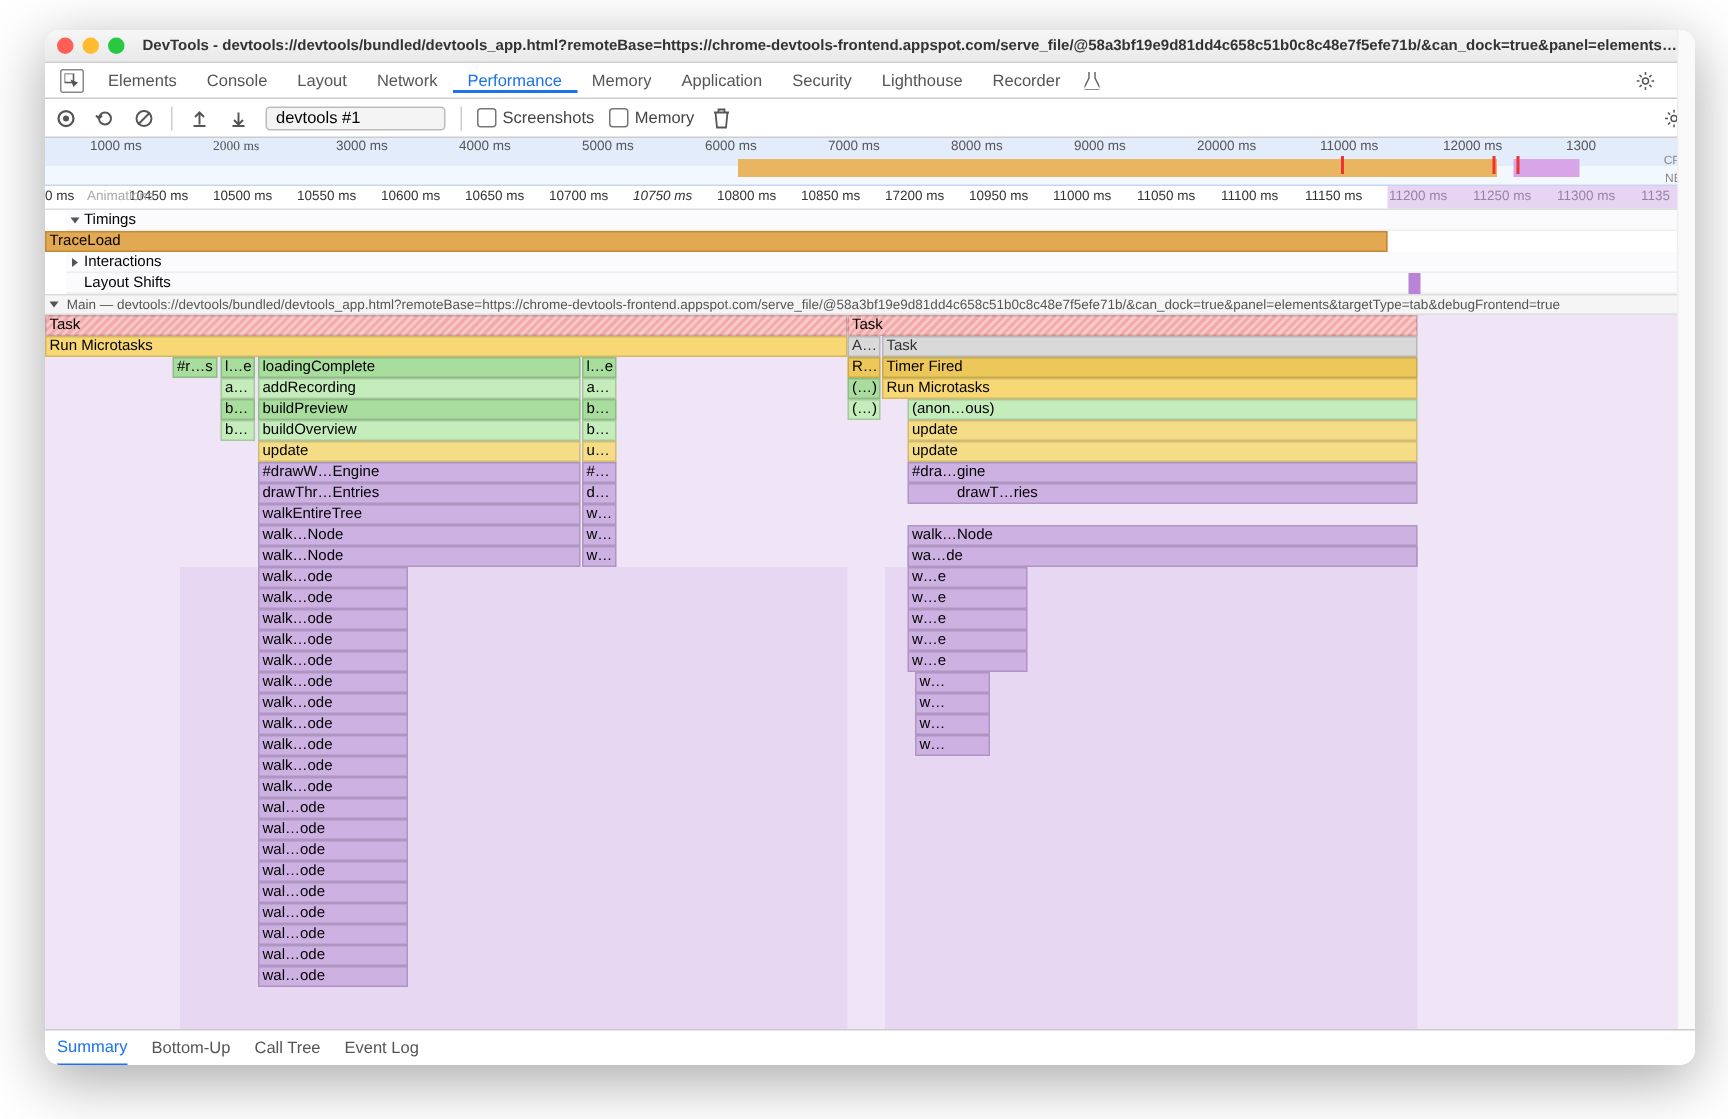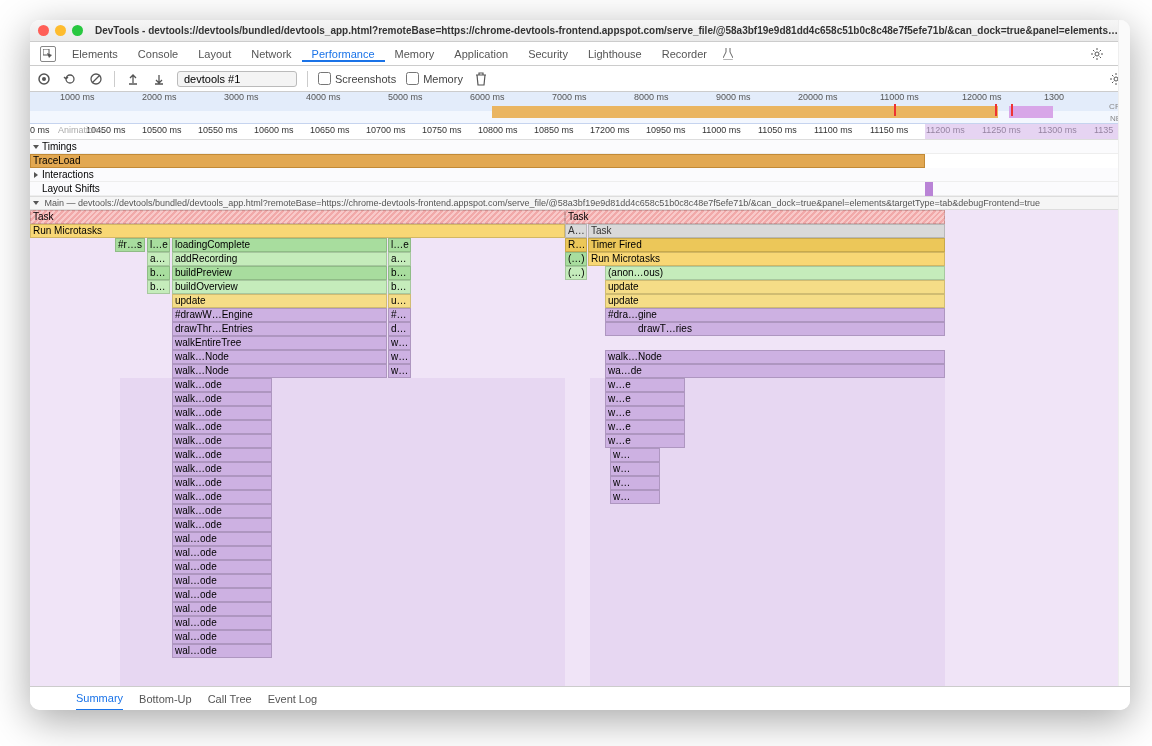--- a/index.html
+++ b/index.html
@@ -23,40 +23,40 @@
 .cbwrap { display: flex; align-items: center; gap: 4px; }
 .overview { height: 32px; position: relative; background: linear-gradient(#e3ecfa 0 60%, #f3f7fe 60% 100%); border-bottom: 1px solid #c6d4ef; }
 .ov-tick { position: absolute; top: 0; font-size: 9px; color: #555; }
 .ov-cpu { position: absolute; top: 14px; height: 12px; background: #eab561; }
 .ov-lbl { position: absolute; right: 4px; font-size: 8px; color: #888;}
 .ov-mark { position:absolute; width:2px; background:#e33; top:12px; height:12px;}
 .ruler { height: 16px; background: #fff; border-bottom: 1px solid #ddd; position: relative; font-size: 9px; color: #333; }
 .ruler span { position: absolute; top: 1px; }
 .ruler .sel { position:absolute; top:0; height:100%; background:#d5b8ea; opacity:.6;}
 .sections { flex: 1; overflow: hidden; font-size: 10px; }
-.srow { display: flex; align-items: center; height: 14px; border-bottom: 1px solid #eee; padding-left: 4px; background: #f6f7fb;}
+.srow { display: flex; align-items: center; height: 14px; border-bottom: 1px solid #eee; padding-left: 4px; background: #f6f7fb; margin-left: 14px;}
 .srow.h { background: #fbfbfd; font-weight: 400;}
 .arrw { display:inline-block; width:0; height:0; border-left:4px solid #555; border-top:3px solid transparent; border-bottom:3px solid transparent; margin-right:4px;}
 .arrw.d { transform: rotate(90deg);}
 .traceload { height: 14px; background: #e2a852; border: 1px solid #c28a36; font-size: 10px; padding-left: 2px; }
 .main-hdr { font-size: 9px; color: #555; padding: 1px 4px; background: #f5f5f5; border-top: 1px solid #ddd; border-bottom: 1px solid #ddd; white-space:nowrap; overflow:hidden; }
 .flame { position: relative; background: #f0e4f7; }
 .flame-inner { position: relative; height: 480px; }
 .fb { position: absolute; height: 14px; font-size: 10px; padding-left: 2px; border: 1px solid rgba(0,0,0,.15); white-space: nowrap; overflow: hidden; text-overflow: ellipsis; line-height: 12px; }
 .c-task { background: repeating-linear-gradient(-45deg, #f8c9c9, #f8c9c9 2px, #f1a9a9 2px, #f1a9a9 4px); }
 .c-run { background: #f8d775; }
 .c-grn { background: #a8dd9e; }
 .c-grnl { background: #c5ecbb; }
 .c-yel { background: #f5dd87; }
 .c-pur { background: #cdb1e2; }
 .c-gray { background: #d9d9d9; color: #333;}
 .c-dkyel { background: #ecc759; }
 .bottom-tabs { display:flex; height: 24px; border-top:1px solid #ccc; font-size:11px; align-items:center; padding-left:8px; gap:16px; background:#fff;}
 .btab { color:#555; cursor:pointer;}
-.btab.active { color:#1a73e8; border-bottom:2px solid #1a73e8; line-height:22px;margin-left:38px;}
+.btab.active { color:#1a73e8; border-bottom:2px solid #1a73e8; line-height:22px;}
 .scrollbar-stub { position:absolute; right:0; top:0; width:12px; bottom:24px; background:#fafafa; border-left:1px solid #eee;}
 .ls-mark { position:absolute; top:0; width:8px; height:14px; background:#b983d6;}
 </style>
 </head>
 <body>
 
 <div class="window">
 
   <div class="titlebar">
     <div class="tl-dot tl-red"></div>
@@ -137,21 +137,21 @@
         <svg width="12" height="12" viewBox="0 0 12 12">
           <circle cx="6" cy="6" r="2" fill="none" stroke="#555"></circle>
           <path d="M6 0v2M6 10v2M0 6h2M10 6h2M2 2l1.4 1.4M8.6 8.6L10 10M10 2L8.6 3.4M3.4 8.6L2 10" stroke="#555"></path>
         </svg>
       </span>
   </div>
 
   <div class="overview">
     <div id="ov-ticks">
         <span class="ov-tick" style="left: 30px;">1000 ms</span>
-        <span class="ov-tick" style="left: 112px;">2000 ms</span>
+        <span class="ov-tick" style="left: 112px; font-family: Liberation Serif, serif;">2000 ms</span>
         <span class="ov-tick" style="left: 194px;">3000 ms</span>
         <span class="ov-tick" style="left: 276px;">4000 ms</span>
         <span class="ov-tick" style="left: 358px;">5000 ms</span>
         <span class="ov-tick" style="left: 440px;">6000 ms</span>
         <span class="ov-tick" style="left: 522px;">7000 ms</span>
         <span class="ov-tick" style="left: 604px;">8000 ms</span>
         <span class="ov-tick" style="left: 686px;">9000 ms</span>
         <span class="ov-tick" style="left: 768px;">20000 ms</span>
         <span class="ov-tick" style="left: 850px;">11000 ms</span>
         <span class="ov-tick" style="left: 932px;">12000 ms</span>
@@ -168,21 +168,21 @@
 
   <div class="ruler">
     <div id="ruler-ticks">
         <span style="left: 0px;">0 ms</span>
         <span style="left: 56px;">10450 ms</span>
         <span style="left: 112px;">10500 ms</span>
         <span style="left: 168px;">10550 ms</span>
         <span style="left: 224px;">10600 ms</span>
         <span style="left: 280px;">10650 ms</span>
         <span style="left: 336px;">10700 ms</span>
-        <span style="left: 392px;">10750 ms</span>
+        <span style="left: 392px; font-style: italic;">10750 ms</span>
         <span style="left: 448px;">10800 ms</span>
         <span style="left: 504px;">10850 ms</span>
         <span style="left: 560px;">17200 ms</span>
         <span style="left: 616px;">10950 ms</span>
         <span style="left: 672px;">11000 ms</span>
         <span style="left: 728px;">11050 ms</span>
         <span style="left: 784px;">11100 ms</span>
         <span style="left: 840px;">11150 ms</span>
         <span style="left: 896px;">11200 ms</span>
         <span style="left: 952px;">11250 ms</span>

